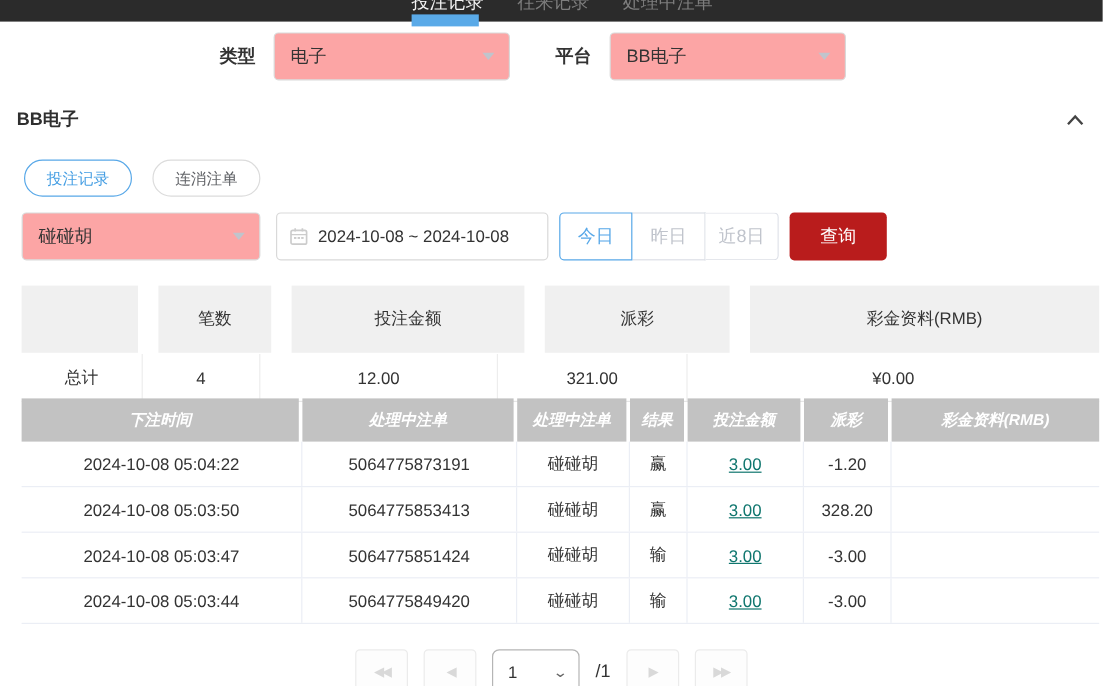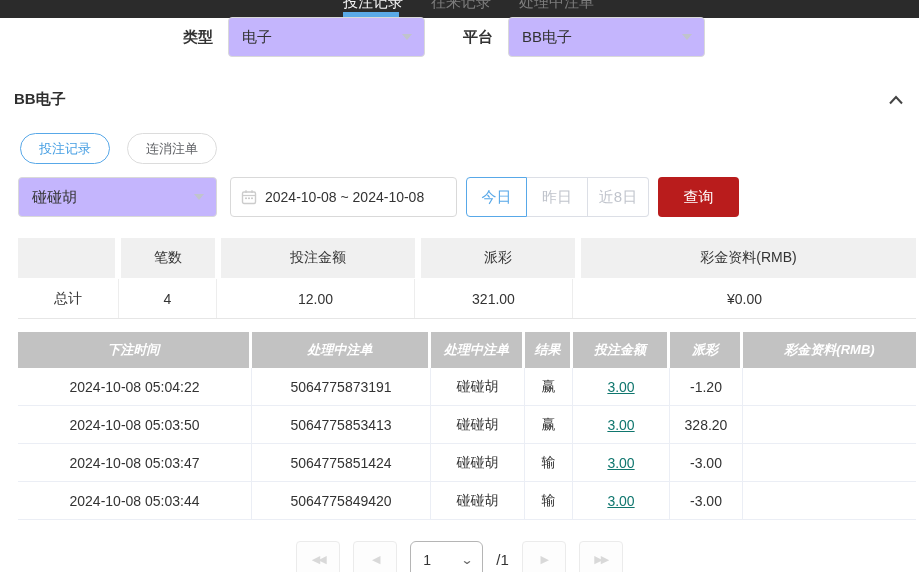--- a/index.html
+++ b/index.html
@@ -10,24 +10,24 @@
     position: relative; overflow: hidden;
   }
   
   .topbar { position: absolute; top:0; left:0; width:919px; height:18px; background:#2b2b2b; overflow:hidden; }
   .topnav { position:absolute; top:-7px; left:343px; display:flex; gap:28px; white-space:nowrap; }
   .topnav .ttab { font-size:15px; color:#7d7d7d; }
   .topnav .ttab.active { color:#f5f5f5; }
   .tab-indicator { position:absolute; top:12px; left:343px; width:56px; height:10px; background:#5aaae8; }
 
   
-  .filter1 { position:absolute; top:17px; left:183px; height:40px; display:flex; align-items:center; }
+  .filter1 { position:absolute; top:27px; left:183px; height:40px; display:flex; align-items:center; }
   .flabel { font-size:15px; color:#333; font-weight:600; }
   .select {
-    height:40px; border:1px solid #d9d9d9; border-radius:4px; background:#c4b5fd;
+    height:40px; border:1px solid #d9d9d9; border-radius:4px; background:#fca5a5;
     display:flex; align-items:center; justify-content:space-between;
     padding:0 12px 0 13px; font-size:15px; color:#333; cursor:pointer;
   }
   .sel-type { width:197px; margin-left:15px; }
   .sel-platform { width:197px; margin-left:15px; }
   .gap38 { width:38px; }
   .chev-down { width:0; height:0; border-left:5px solid transparent; border-right:5px solid transparent; border-top:6px solid #c0c4cc; }
 
   
   .section-head { position:absolute; top:90px; left:14px; right:14px; display:flex; justify-content:space-between; align-items:center; }
@@ -50,21 +50,21 @@
   .btn-group { display:flex; margin-left:9px; }
   .gbtn { width:61px; height:40px; background:#fff; font-size:15px; display:flex; align-items:center; justify-content:center; cursor:pointer; }
   .gbtn.active { border:1px solid #58a8e8; color:#58a8e8; border-radius:4px 0 0 4px; position:relative; z-index:2; }
   .gbtn.idle { border:1px solid #dcdfe6; border-left:none; color:#c0c4cc; }
   .gbtn.idle:last-child { border-radius:0 4px 4px 0; }
   .search-btn { width:81px; height:40px; margin-left:9px; background:#b91c1c; border:none; border-radius:4px;
     color:#fff; font-size:15px; display:flex; align-items:center; justify-content:center; cursor:pointer; }
 
   
   .sum-table { position:absolute; top:238px; left:18px; width:898px; }
-  .sum-head { display:grid; grid-template-columns:97px 94px 194px 154px 1fr; column-gap:6px; height:40px; }
+  .sum-head { display:grid; grid-template-columns:97px 94px 194px 154px 1fr; column-gap:17px; height:56px; }
   .sum-head .hcell { background:#f0f0f0; display:flex; align-items:center; justify-content:center; font-size:14px; color:#333; }
   .sum-body { display:grid; grid-template-columns:101px 98px 198px 158px 1fr; height:40px; border-bottom:1px solid #e6e6e6; margin-top:1px; }
   .sum-body .bcell { display:flex; align-items:center; justify-content:center; font-size:14px; color:#333; border-right:1px solid #ededed; }
   .sum-body .bcell:last-child { border-right:none; }
 
   
   .det-table { position:absolute; top:332px; left:18px; width:898px; }
   .det-head { display:grid; grid-template-columns:231px 176px 91px 45px 94px 70px 1fr; column-gap:3px; height:36px; }
   .det-head .hcell { background:#c2c2c2; display:flex; align-items:center; justify-content:center; font-size:13px; font-weight:bold; color:#fff;font-style:italic; }
   .det-row { display:grid; grid-template-columns:234px 179px 94px 48px 97px 73px 1fr; height:38px; border-bottom:1px solid #ebeef5; }

